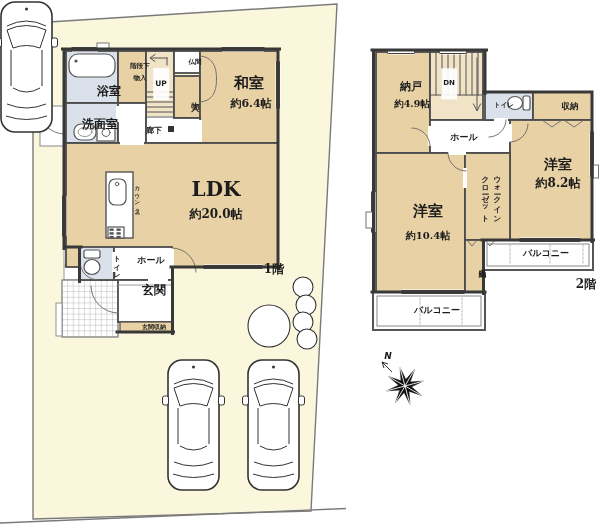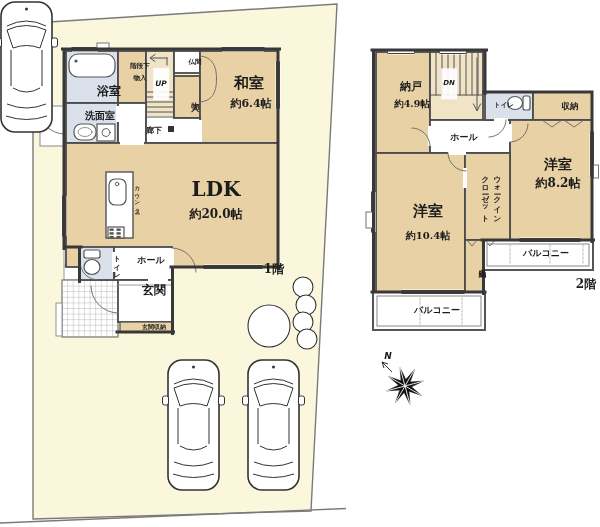--- a/index.html
+++ b/index.html
@@ -2,21 +2,21 @@
 <html><head>
 <meta charset="utf-8">
 <style>
   html,body{margin:0;padding:0;background:#fff;}
   .stage{position:relative;width:600px;height:527px;background:#ffffff;overflow:hidden;
          font-family:"DejaVu Serif","Liberation Serif",serif;}
   .stage svg{position:absolute;left:0;top:0;}
   .lb{position:absolute;transform:translate(-50%,-50%);font-weight:700;color:#1c1c1c;
       white-space:nowrap;line-height:1.05;text-align:center;padding-left:16px;}
   .v{writing-mode:vertical-rl;text-orientation:upright;letter-spacing:1px;}
-  .bg{background:rgba(255,255,255,.92);padding:12px 2px;font-style:italic;}
+  .bg{background:rgba(255,255,255,.92);padding:12px 2px;}
   .sans{font-family:"DejaVu Sans","Liberation Sans",sans-serif;}
 </style>
 </head>
 <body>
 
 <div class="stage">
 <svg width="600" height="527" viewBox="0 0 600 527">
   <defs>
     <pattern id="tiles" width="5.6" height="5.6" patternUnits="userSpaceOnUse">
       <path d="M5.6,0 H0 V5.6" fill="none" stroke="#9a9a9a" stroke-width="0.7"></path>
@@ -237,21 +237,21 @@
   <g>
     <g transform="translate(405,386) rotate(-15)">
       <path d="M0,-19 L2.5,-6 L13.4,-13.4 L6,-2.5 L19,0 L6,2.5 L13.4,13.4 L2.5,6 L0,19 L-2.5,6 L-13.4,13.4 L-6,2.5 L-19,0 L-6,-2.5 L-13.4,-13.4 L-2.5,-6 Z" fill="#111" stroke="#111" stroke-width="0.5"></path>
       <path d="M0,0 L0,-19 M0,0 L19,0 M0,0 L0,19 M0,0 L-19,0 M0,0 L13.4,-13.4 M0,0 L13.4,13.4 M0,0 L-13.4,13.4 M0,0 L-13.4,-13.4" stroke="#fff" stroke-width="0.8"></path>
     </g>
     <path d="M392,372 L382,362 M382,362 L384,368 M382,362 L388,364" fill="none" stroke="#333" stroke-width="1"></path>
   </g>
 </svg>
 
 <div class="lb" style="left:101px;top:91px;font-size:12px">浴室</div>
-<div class="lb" style="left:92px;top:116px;font-size:10px">洗面室</div>
+<div class="lb" style="left:92px;top:124px;font-size:12px">洗面室</div>
 <div class="lb" style="left:132px;top:66px;font-size:6.5px">階段下</div>
 <div class="lb" style="left:132px;top:78px;font-size:6.5px">物入</div>
 <div class="lb bg sans" style="left:161px;top:84px;font-size:7.5px">UP</div>
 <div class="lb" style="left:187px;top:62px;font-size:6.5px">仏間</div>
 <div class="lb v" style="left:187px;top:97px;font-size:8px">物入</div>
 <div class="lb" style="left:241px;top:84px;font-size:15px">和室</div>
 <div class="lb" style="left:243px;top:104px;font-size:11px">約6.4帖</div>
 <div class="lb" style="left:146px;top:130px;font-size:8px">廊下</div>
 <div class="lb" style="left:208px;top:189px;font-size:20px">LDK</div>
 <div class="lb" style="left:208px;top:214px;font-size:12px">約20.0帖</div>

